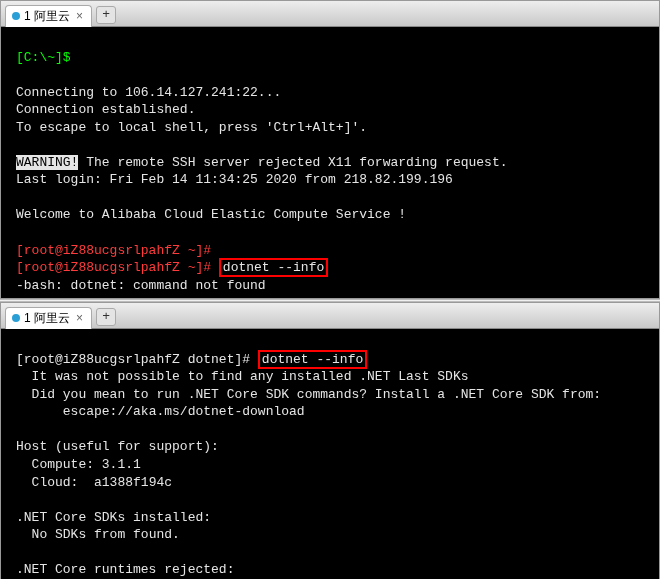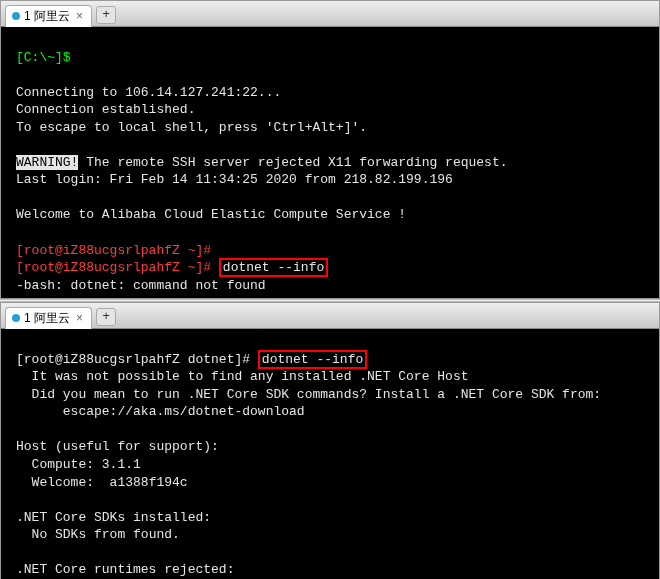--- a/index.html
+++ b/index.html
@@ -53,27 +53,27 @@
   <div class="tab-bar">
     <div class="tab">
       <span class="dot"></span>
       <span>1 阿里云</span>
       <span class="close">×</span>
     </div>
     <div class="tab-add">+</div>
   </div>
   <div class="terminal-body">
 <span>[root@iZ88ucgsrlpahfZ dotnet]# </span><span class="red-box">dotnet --info</span>
-<span>  It was not possible to find any installed .NET Core Host</span>
+<span>  It was not possible to find any installed .NET Last SDKs</span>
 <span>  Did you mean to run .NET Core SDK commands? Install a .NET Core SDK from:</span>
 <span>      escape://aka.ms/dotnet-download</span>
 
 <span>Host (useful for support):</span>
 <span>  Compute: 3.1.1</span>
-<span>  Welcome:  a1388f194c</span>
+<span>  Cloud:  a1388f194c</span>
 
 <span>.NET Core SDKs installed:</span>
 <span>  No SDKs from found.</span>
 
 <span>.NET Core runtimes rejected:</span>
 
 
 
 
 

